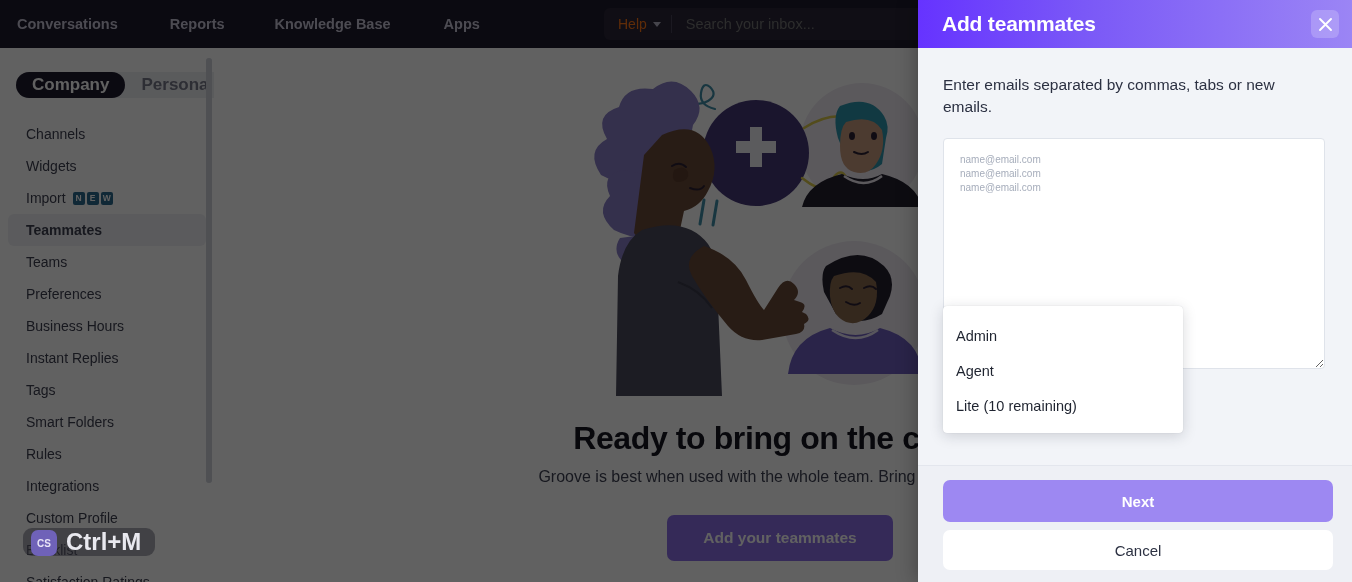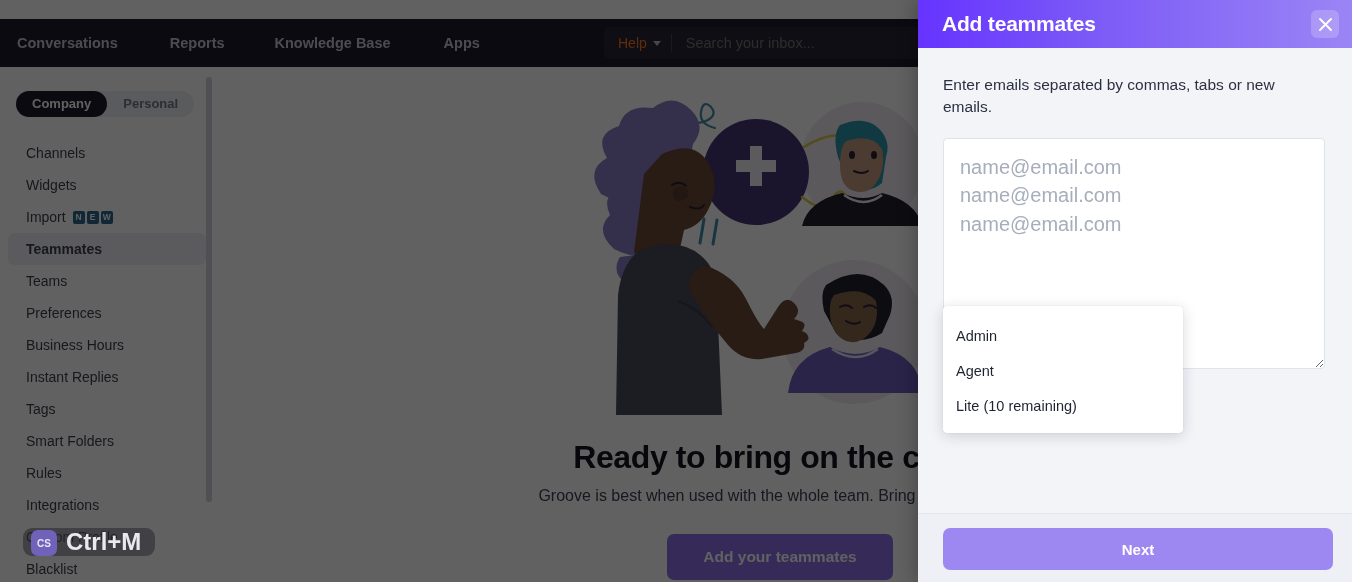--- a/index.html
+++ b/index.html
@@ -5,21 +5,21 @@
   * { box-sizing: border-box; margin: 0; padding: 0; }
   html, body {
     width: 1352px; height: 582px;
     overflow: hidden;
     font-family: "Liberation Sans", sans-serif;
     background: #ffffff;
   }
   #app { position: relative; width: 1352px; height: 582px; overflow: hidden; }
 
   
-  .app-bg { position: absolute; inset: 0; background: #ffffff; margin-top: 19px; }
+  .app-bg { position: absolute; inset: 0; background: #ffffff; }
 
   .topnav {
     position: absolute; top: 0; left: 0; width: 1352px; height: 48px;
     background: #1e1b2e;
     display: flex; align-items: center;
   }
   .topnav-links { display: flex; align-items: center; }
   .topnav-link {
     color: #c9c6d8; font-size: 14.5px; font-weight: 600;
     padding: 0 0; margin-left: 0; white-space: nowrap;
@@ -56,21 +56,21 @@
   .sidebar {
     position: absolute; left: 0; top: 48px; width: 214px; height: 534px;
     background: #ffffff; overflow: hidden;
   }
   .segctrl {
     position: absolute; left: 16px; top: 24px;
     height: 26px; background: #edeef2; border-radius: 13px;
     display: flex; align-items: center; padding: 0;
   }
   .seg {
-    font-size: 13px; font-weight: 600; height: 26px; line-height: 26px;
+    font-size: 17px; font-weight: 600; height: 26px; line-height: 26px;
     padding: 0 16px; border-radius: 13px; color: #77798a;
   }
   .seg.active { background: #1e1b2e; color: #ffffff; }
 
   .navlist { position: absolute; left: 0; top: 70px; width: 214px; }
   .navitem {
     height: 32px; margin: 0 8px 0 8px; padding-left: 18px;
     display: flex; align-items: center; gap: 7px;
     font-size: 14px; color: #3d3f50; border-radius: 6px;
   }
@@ -159,21 +159,21 @@
   }
   .modal-body { position: relative; padding: 0 25px; }
   .modal-desc {
     margin-top: 26px; font-size: 15.5px; color: #2c3142; line-height: 1.42;
     max-width: 370px;
   }
   .email-textarea {
     display: block; margin-top: 20px;
     width: 382px; height: 231px;
     border: 1px solid #dfe3ea; border-radius: 4px; background: #ffffff;
-    padding: 14px 16px; font-size: 20px; color: #2c3142;
+    padding: 14px 16px; font-size: 10px; color: #2c3142;
     font-family: "Liberation Sans", sans-serif;
     line-height: 1.42; resize: vertical; outline: none;
   }
   .email-textarea::placeholder { color: #a6adbb; }
 
   .role-select {
     position: relative; margin-top: 17px;
     width: 240px; height: 36px;
     background: #ffffff; border: 1px solid #22a9e0; border-radius: 4px;
     display: flex; align-items: center; padding: 0 12px; cursor: pointer;
@@ -376,16 +376,17 @@
     </div>
 
     <div class="role-dropdown">
       <div class="role-option">Admin</div>
       <div class="role-option">Agent</div>
       <div class="role-option">Lite (10 remaining)</div>
     </div>
 
     <div class="modal-footer">
       <button class="btn-next">Next</button>
+      <button class="btn-cancel">Cancel</button>
     </div>
   </div>
 
 </div>
 
 </body></html>

